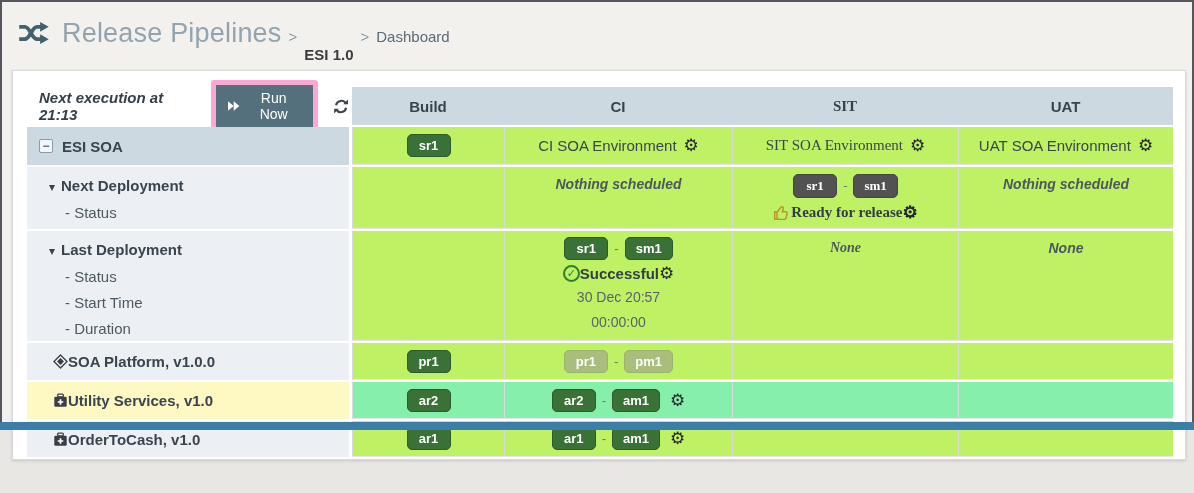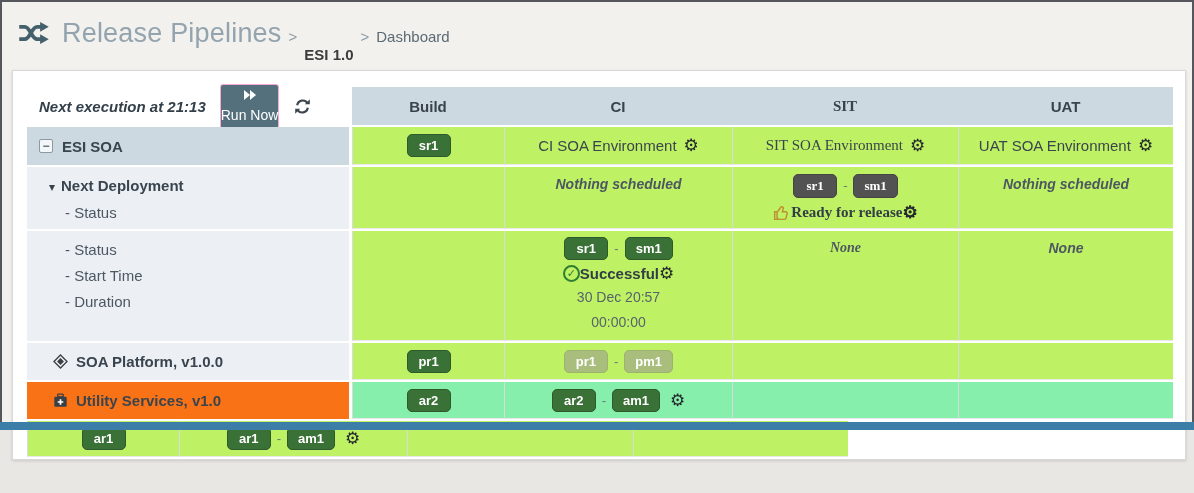--- a/index.html
+++ b/index.html
@@ -28,36 +28,36 @@
           display:flex; flex-direction:column; align-items:center; }
   .c-build { width:152px; } .c-ci { width:228px; } .c-sit { width:226px;font-family:Liberation Serif, serif; } .c-uat { width:215px; }
 
   
   .hdr-toolbar { width:322px; margin-right:3px; display:flex; align-items:center; padding-left:12px; }
   .hdr-cell { background:#cdd9e0; border:none; justify-content:center;
               font-weight:bold; font-size:15px; color:#39434c; }
   .row-hdr { height:38px; }
   .next-exec { font-weight:bold; font-style:italic; font-size:15px; color:#333f49; margin-right:14px; }
   .run-now { display:inline-flex; align-items:center; gap:7px; background:#54707c; color:#fff;
-             border:1px solid #f9a8d4; border-radius:3px; font-size:14px; padding:5px 0;
-             font-family:inherit; cursor:pointer;flex-direction:column; }
+             border:5px solid #f9a8d4; border-radius:3px; font-size:14px; padding:5px 12px;
+             font-family:inherit; cursor:pointer; }
   .refresh { margin-left:15px; cursor:pointer; }
 
   
   .row-1 { height:38px; } .row-2 { height:62px; } .row-3 { height:110px; }
   .row-4 { height:37px; } .row-5 { height:37px; } .row-6 { height:36px; }
 
   
   .lbl-main { background:#cdd9e0; display:flex; align-items:center; padding-left:12px;
               font-weight:bold; font-size:15px; gap:9px; }
   .lbl-sub  { background:#ecf0f4; font-size:15px; }
   .lbl-group { padding:6px 0 0 22px; line-height:26px; }
   .lbl-group .grp-title { font-weight:bold; }
   .lbl-group .grp-sub { color:#4d5862; padding-left:16px; }
-  .lbl-app { display:flex; align-items:center; gap:8px; padding-left:26px; font-weight:bold; font-size:15px; }
+  .lbl-app { display:flex; align-items:center; gap:0; padding-left:26px; font-weight:bold; font-size:15px; }
   .caret { font-size:12px; color:#39434c; margin-right:6px; cursor:pointer; }
   .collapse-box { display:inline-flex; width:14px; height:14px; border:1px solid #8c99a3; border-radius:2px;
                   background:#f4f7f9; color:#5a6a74; font-size:12px; line-height:12px;
                   align-items:center; justify-content:center; cursor:pointer; }
 
   
   .badge { display:inline-block; min-width:44px; text-align:center; padding:3px 10px;
            border-radius:5px; font-size:13px; font-weight:bold; color:#fff; }
   .badge-green { background:#3a7137; border:1px solid #2c5a2a; }
   .badge-light { background:#a9bd7d; border:1px solid #9cb26e; }
@@ -176,20 +176,23 @@
           <span class="gear">⚙</span>
         </div>
       </div>
       <div class="cell c-uat pad-top">
         <span class="muted-status">Nothing scheduled</span>
       </div>
     </div>
 
     <div class="row row-3">
       <div class="lbl lbl-sub lbl-group">
+        <div class="grp-title">
+          <span class="caret">▾</span><span>Last Deployment</span>
+        </div>
         <div class="grp-sub">- Status</div>
         <div class="grp-sub">- Start Time</div>
         <div class="grp-sub">- Duration</div>
       </div>
       <div class="cell c-build"></div>
       <div class="cell c-ci r3-stack">
         <div class="tag-row">
           <span class="badge badge-green">sr1</span>
           <span class="tag-dash">-</span>
           <span class="badge badge-green">sm1</span>
@@ -226,21 +229,21 @@
           <span class="badge badge-light">pr1</span>
           <span class="tag-dash">-</span>
           <span class="badge badge-light">pm1</span>
         </div>
       </div>
       <div class="cell c-sit"></div>
       <div class="cell c-uat"></div>
     </div>
 
     <div class="row row-5 row-alt">
-      <div class="lbl lbl-sub lbl-app" style="background:#f97316;">
+      <div class="lbl lbl-sub lbl-app" style="background:#fef9c3;">
         <svg width="15" height="15" viewBox="0 0 14 14">
           <rect x="4.4" y="1" width="5.2" height="2.6" rx="0.8" fill="none" stroke="#3a3f45" stroke-width="1.2"></rect>
           <rect x="1.2" y="3.4" width="11.6" height="9.4" rx="1.2" fill="#3a3f45"></rect>
           <path d="M6.2 5.8 h1.6 v1.8 h1.8 v1.6 H7.8 v1.8 H6.2 V9.2 H4.4 V7.6 h1.8 z" fill="#fff"></path>
         </svg>
         <span>Utility Services, v1.0</span>
       </div>
       <div class="cell c-build cell-center">
         <span class="badge badge-green">ar2</span>
       </div>
@@ -250,20 +253,28 @@
           <span class="tag-dash">-</span>
           <span class="badge badge-green">am1</span>
           <span class="gear" style="margin-left:4px;">⚙</span>
         </div>
       </div>
       <div class="cell c-sit"></div>
       <div class="cell c-uat"></div>
     </div>
 
     <div class="row row-6">
+      <div class="lbl lbl-sub lbl-app">
+        <svg width="15" height="15" viewBox="0 0 14 14">
+          <rect x="4.4" y="1" width="5.2" height="2.6" rx="0.8" fill="none" stroke="#3a3f45" stroke-width="1.2"></rect>
+          <rect x="1.2" y="3.4" width="11.6" height="9.4" rx="1.2" fill="#3a3f45"></rect>
+          <path d="M6.2 5.8 h1.6 v1.8 h1.8 v1.6 H7.8 v1.8 H6.2 V9.2 H4.4 V7.6 h1.8 z" fill="#fff"></path>
+        </svg>
+        <span>OrderToCash, v1.0</span>
+      </div>
       <div class="cell c-build cell-center">
         <span class="badge badge-green">ar1</span>
       </div>
       <div class="cell c-ci cell-center">
         <div class="tag-row">
           <span class="badge badge-green">ar1</span>
           <span class="tag-dash">-</span>
           <span class="badge badge-green">am1</span>
           <span class="gear" style="margin-left:4px;">⚙</span>
         </div>

